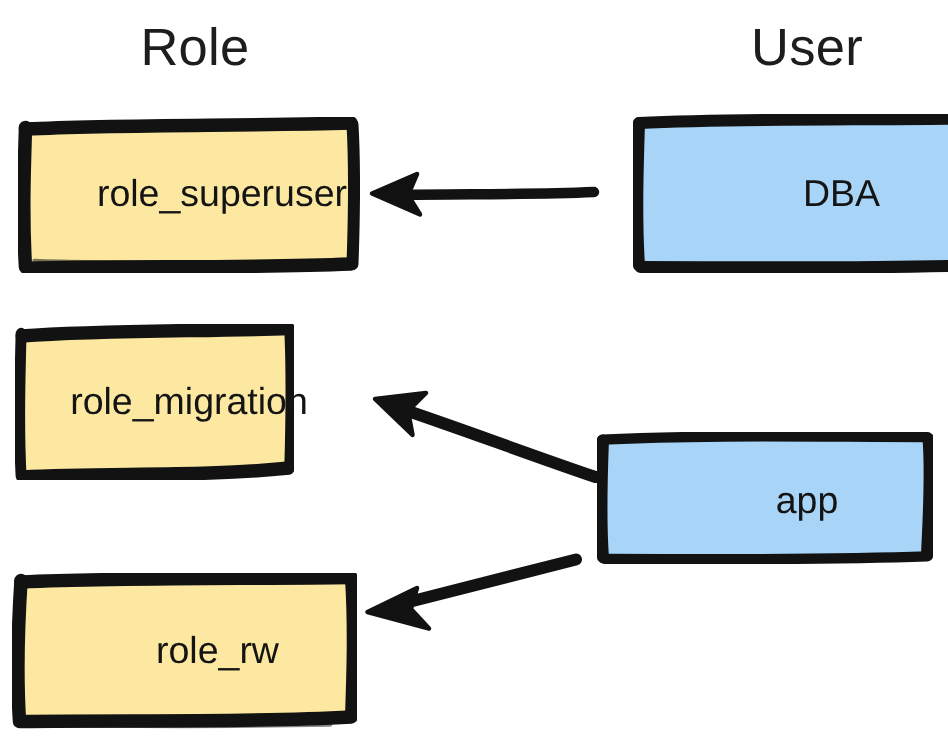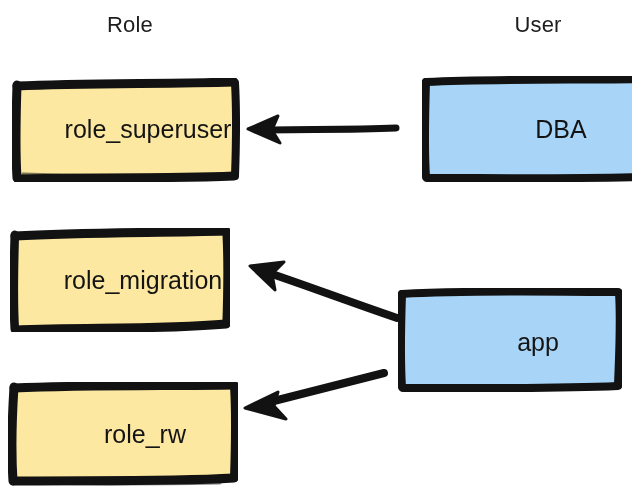--- a/index.html
+++ b/index.html
@@ -16,21 +16,21 @@
     position: relative;
     width: 632px;
     height: 494px;
     background: #ffffff;
     overflow: hidden;
   }
 
   
   .col-heading {
     position: absolute;
-    font-size: 22px;
+    font-size: 35px;
     font-weight: 400;
     color: #1d1d1d;
     letter-spacing: 0.2px;
     white-space: nowrap;
     text-align: center;
     line-height: 1;
   }
   #heading-role  { left: 40px;  top: 14px; width: 180px; }
   #heading-user  { left: 443px; top: 14px; width: 190px; }
 
@@ -56,24 +56,24 @@
     line-height: 1;
     white-space: nowrap;
     text-align: center;
   }
 
   .node.role .node-label { }
   .node.user .node-label { }
 
   
   #node-role-superuser { left: 12px;  top: 78px;  width: 228px; height: 104px; }
-  #node-role-migration { left: 10px;  top: 228px; width: 220px; height: 104px; }
+  #node-role-migration { left: 10px;  top: 216px; width: 186px; height: 104px; }
   #node-role-rw        { left: 8px;   top: 382px; width: 230px; height: 104px; }
   #node-user-dba       { left: 398px; top: 76px;  width: 224px; height: 106px; margin-left: 24px; }
-  #node-user-app       { left: 398px; top: 288px; width: 224px; height: 104px; }
+  #node-user-app       { left: 398px; top: 288px; width: 224px; height: 88px; }
 
   #node-role-superuser .node-label { transform: translate(-2px, -1px); }
   #node-role-migration .node-label { transform: translate(-1px, 0px); }
   #node-role-rw        .node-label { transform: translate(-2px, 0px); }
   #node-user-dba       .node-label { transform: translate(3px, 0px); }
   #node-user-app       .node-label { transform: translate(4px, 2px); }
 
   
   #arrows {
     position: absolute;

